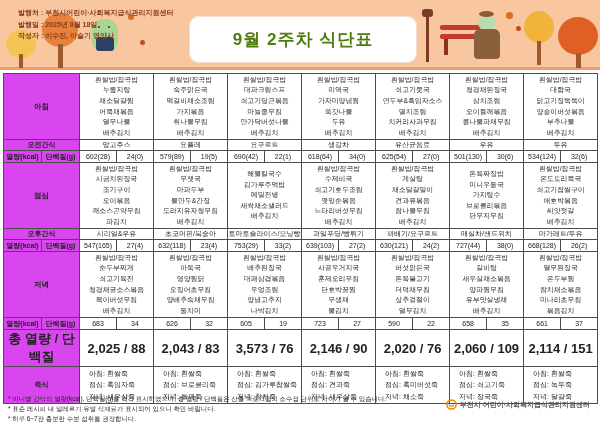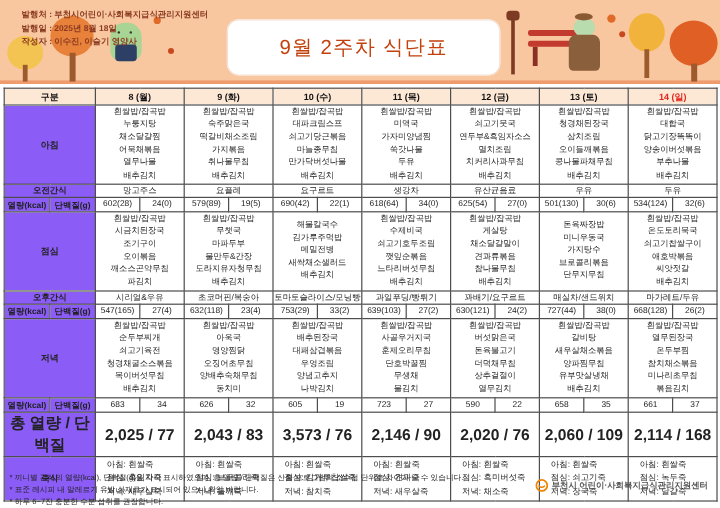--- a/index.html
+++ b/index.html
@@ -4,32 +4,32 @@
 <style>
   *{box-sizing:border-box;margin:0;padding:0}
   html,body{width:600px;height:423px}
   body{position:relative;background:#fff;font-family:"Liberation Sans","DejaVu Sans",sans-serif;overflow:hidden}
 
   
   .band{position:absolute;left:0;top:0;width:600px;height:70px;background:#f8c7a0;border-bottom:3px solid #f09b6e}
   .pubinfo{position:absolute;left:18px;top:7px;font-size:7px;font-weight:bold;color:#8a3a20;line-height:1.65;z-index:3}
   .titlebox{position:absolute;left:189px;top:16px;width:228px;height:47px;background:#fff;border-radius:10px;z-index:2;
             display:flex;flex-direction:column;align-items:center;justify-content:center;gap:1px;box-shadow:0 0 0 1px #f3e0d2 inset}
-  .title{font-size:17px;font-weight:normal;color:#c2410c;letter-spacing:1px}
+  .title{font-size:17px;font-weight:bold;color:#4d7c0f;letter-spacing:1px}
   .subtitle{font-size:8px;font-weight:bold;color:#222;letter-spacing:.5px}
 
   
   .deco{position:absolute;z-index:1}
   .round{border-radius:50%}
   .trunk{background:#9c5a2d}
 
   
   .t{position:absolute;left:3px;top:73px;border-collapse:collapse;table-layout:fixed;width:594px;background:#fff;z-index:2}
   .t td,.t th{border:1px solid #4d4d4d;text-align:center;vertical-align:middle;overflow:hidden;padding:0;color:#222}
-  .lab{background:#8b5cf6;font-weight:bold;font-size:7.5px;color:#111}
+  .lab{background:#d946ef;font-weight:bold;font-size:7.5px;color:#111}
   .lab.sm{font-size:7px}
   th.day{background:#fde8d6;font-weight:bold;font-size:7.5px;height:14px;color:#111}
   .sun{color:#e3261d !important}
   tr.menu td{height:66px}
   td.menu-cell{font-size:6.9px}
   .line{line-height:10.6px;white-space:nowrap}
   tr.snack td{height:11px;font-size:7px}
   tr.kcal td{height:12px;font-size:7px}
   tr.total td{height:13px;font-size:13px;font-weight:bold}
   tr.por td{height:37px;font-size:7px}
@@ -103,30 +103,20 @@
       <col style="width: 37px;">
       <col style="width: 37px;">
       <col style="width: 37px;">
       <col style="width: 37px;">
       <col style="width: 37px;">
       <col style="width: 37px;">
       <col style="width: 37px;">
       <col style="width: 37px;">
     </colgroup>
   <tbody id="tbody">
-      <tr class="hdr">
-        <th class="day" colspan="2">구분</th>
-        <th class="day" colspan="2">8 (월)</th>
-        <th class="day" colspan="2">9 (화)</th>
-        <th class="day" colspan="2">10 (수)</th>
-        <th class="day" colspan="2">11 (목)</th>
-        <th class="day" colspan="2">12 (금)</th>
-        <th class="day" colspan="2">13 (토)</th>
-        <th class="day sun" colspan="2">14 (일)</th>
-      </tr>
       <tr class="menu">
         <td class="lab" colspan="2">아침</td>
         <td class="menu-cell" colspan="2">
           <div class="line">흰쌀밥/잡곡밥</div>
           <div class="line">누룽지탕</div>
           <div class="line">채소달걀찜</div>
           <div class="line">어묵채볶음</div>
           <div class="line">열무나물</div>
           <div class="line">배추김치</div>
         </td>
@@ -364,27 +354,27 @@
         <td class="num">27</td>
         <td class="num">590</td>
         <td class="num">22</td>
         <td class="num">658</td>
         <td class="num">35</td>
         <td class="num">661</td>
         <td class="num">37</td>
       </tr>
       <tr class="total">
         <td class="lab" colspan="2">총 열량 / 단백질</td>
-        <td colspan="2">2,025 / 77</td>
+        <td colspan="2">2,025 / 88</td>
         <td colspan="2">2,043 / 83</td>
         <td colspan="2">3,573 / 76</td>
         <td colspan="2">2,146 / 90</td>
         <td colspan="2">2,020 / 76</td>
         <td colspan="2">2,060 / 109</td>
-        <td colspan="2">2,114 / 168</td>
+        <td colspan="2">2,114 / 151</td>
       </tr>
       <tr class="por">
         <td class="lab" colspan="2">죽식</td>
         <td class="por-cell" colspan="2">
           <div class="por-line">아침: 흰쌀죽</div>
           <div class="por-line">점심: 흑임자죽</div>
           <div class="por-line">저녁: 새우살죽</div>
         </td>
         <td class="por-cell" colspan="2">
           <div class="por-line">아침: 흰쌀죽</div>

